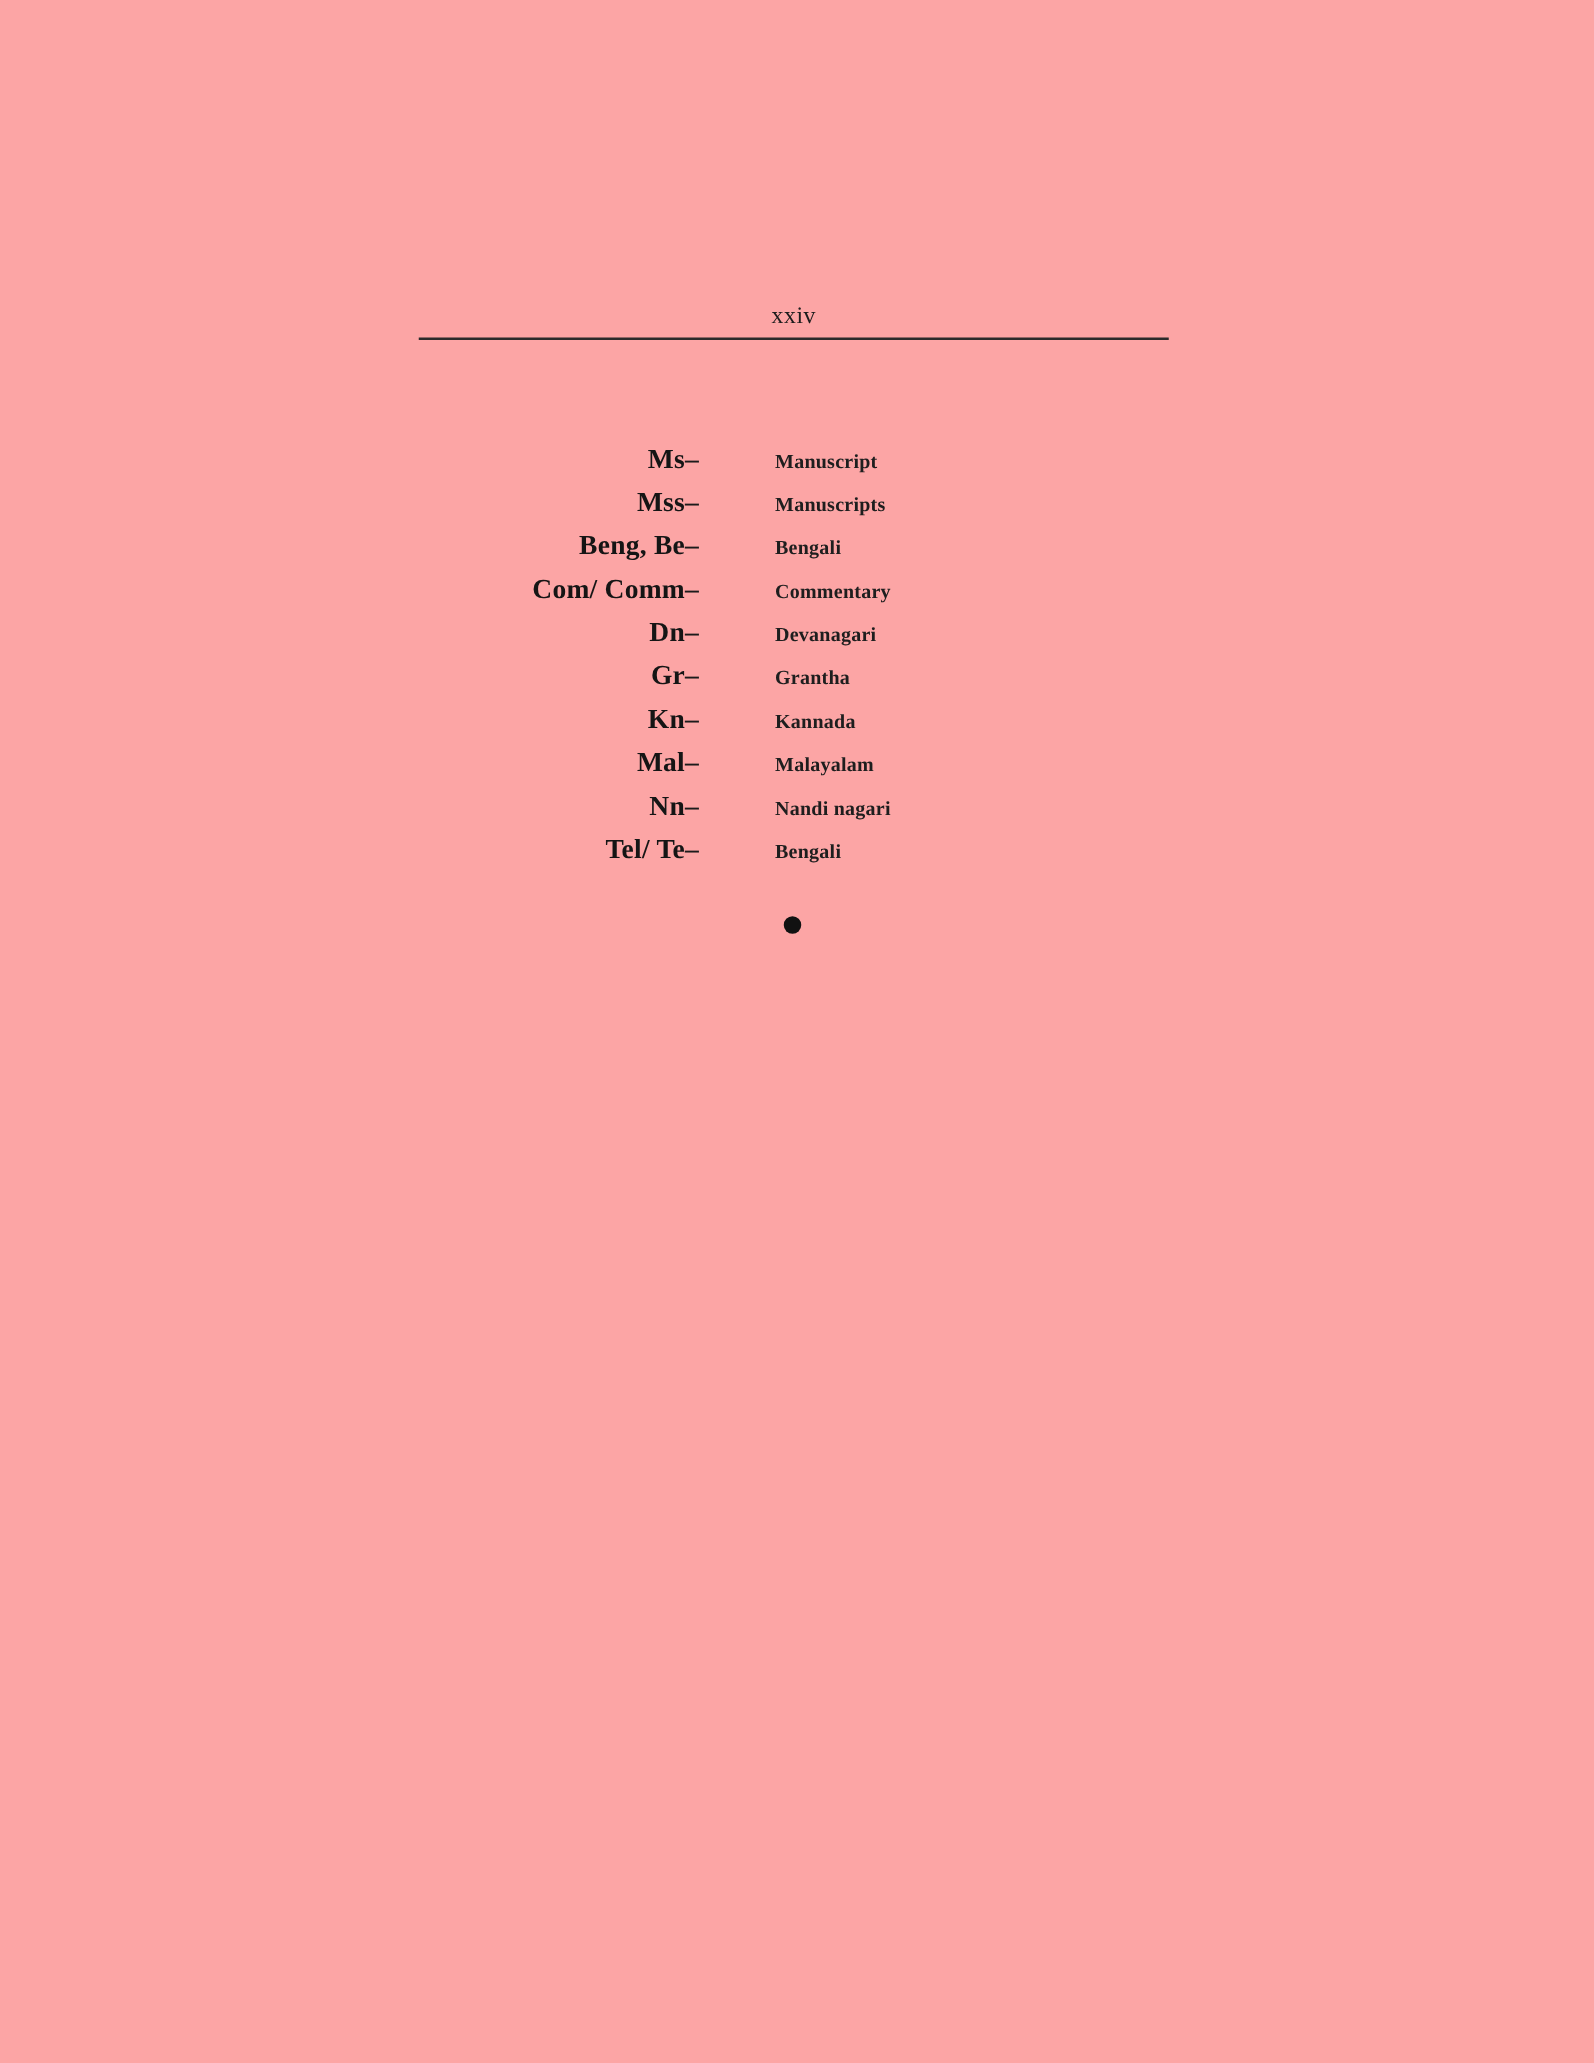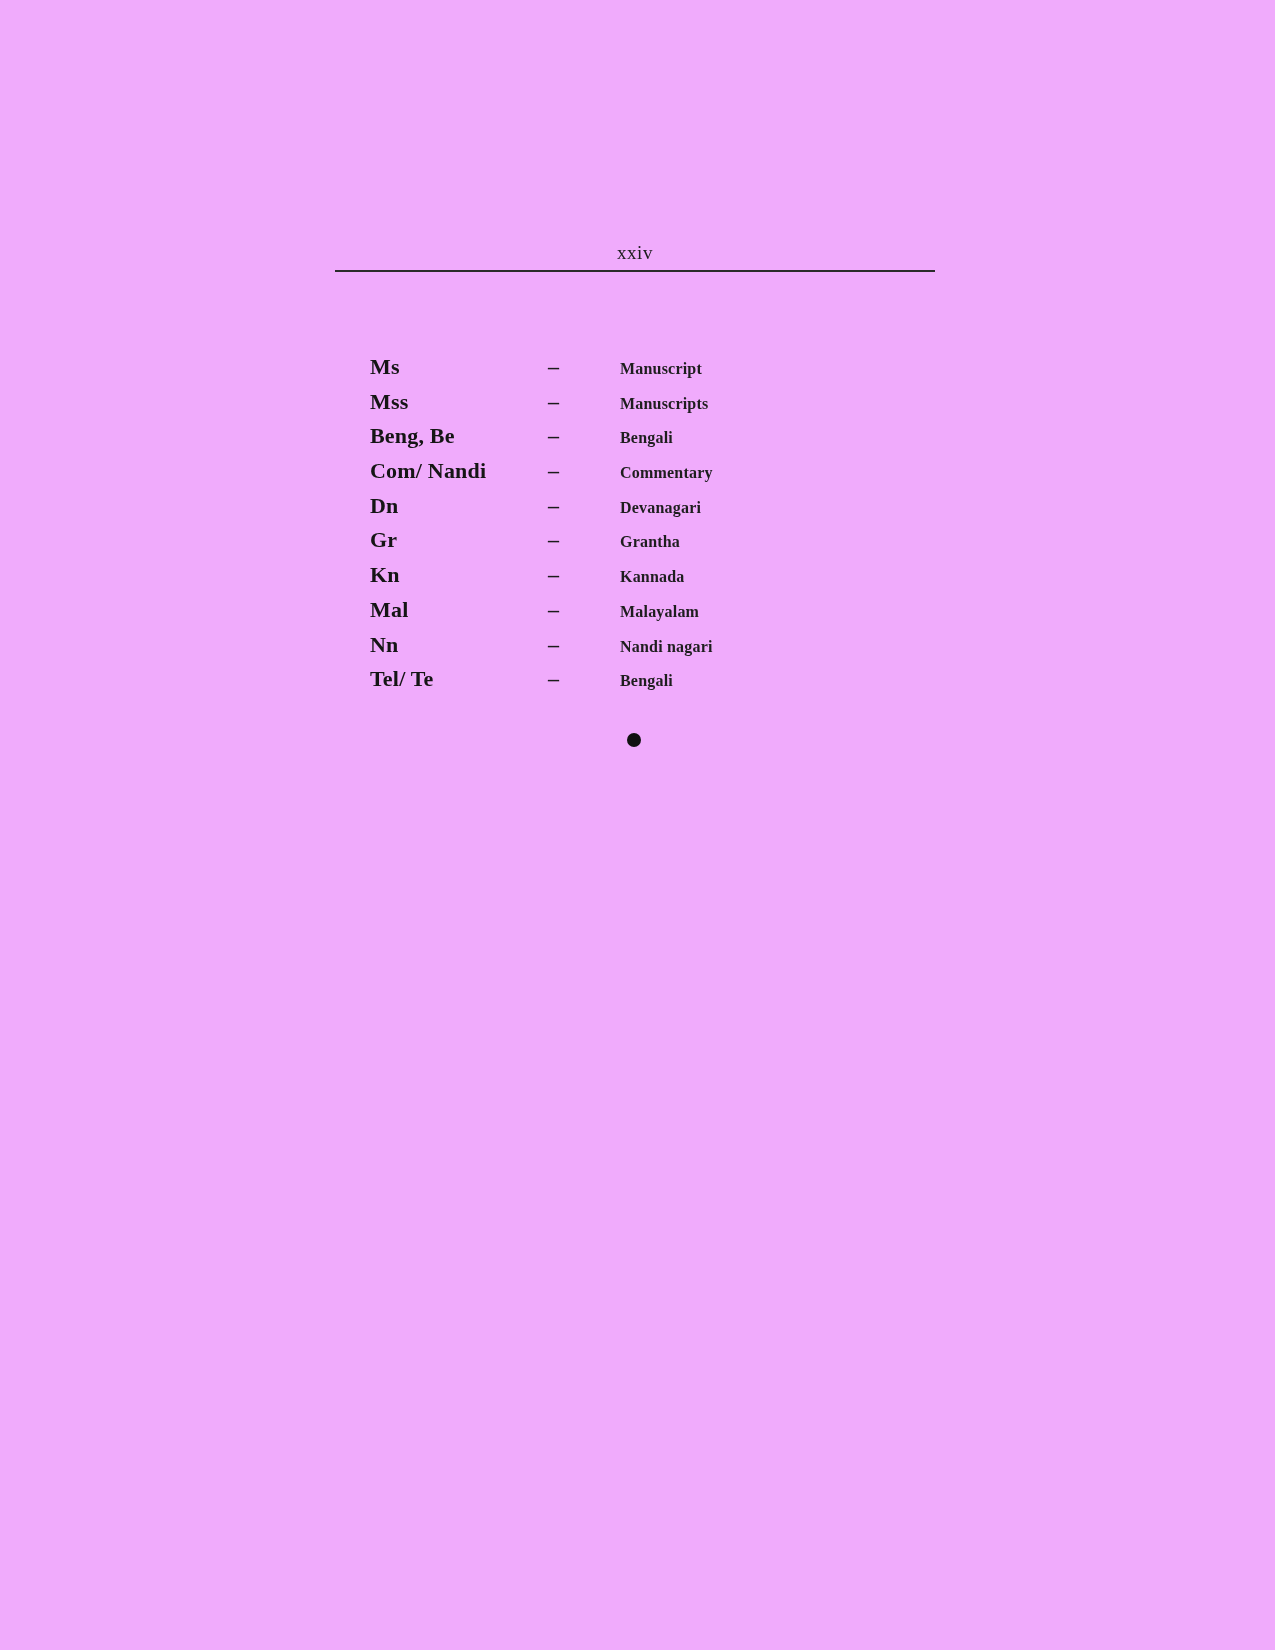--- a/index.html
+++ b/index.html
@@ -14,21 +14,21 @@
     font-family: "Liberation Serif", "DejaVu Serif", serif;
     color: #1a1a1a;
     -webkit-font-smoothing: antialiased;
     position: relative;
     overflow: hidden;
   }
 
   .page {
     position: absolute;
     inset: 0;
-    background: #f0abfc;
+    background: #fca5a5;
   }
 
   
   .page-header {
     position: absolute;
     left: 335px;
     top: 243px;
     width: 600px;
   }
 
@@ -81,20 +81,21 @@
   }
 
   .abbr-term {
     width: 178px;
     flex: 0 0 178px;
     font-size: 22px;
     font-weight: 700;
     color: #151515;
     letter-spacing: 0.2px;
     white-space: pre;
+    text-align: right;
   }
 
   .abbr-dash {
     width: 72px;
     flex: 0 0 72px;
     font-size: 22px;
     font-weight: 700;
     color: #1b1b1b;
   }
 
@@ -139,21 +140,21 @@
         <div class="abbr-term">Mss</div>
         <div class="abbr-dash">–</div>
         <div class="abbr-def">Manuscripts</div>
       </div>
       <div class="abbr-row">
         <div class="abbr-term">Beng, Be</div>
         <div class="abbr-dash">–</div>
         <div class="abbr-def">Bengali</div>
       </div>
       <div class="abbr-row">
-        <div class="abbr-term">Com/ Nandi</div>
+        <div class="abbr-term">Com/ Comm</div>
         <div class="abbr-dash">–</div>
         <div class="abbr-def">Commentary</div>
       </div>
       <div class="abbr-row">
         <div class="abbr-term">Dn</div>
         <div class="abbr-dash">–</div>
         <div class="abbr-def">Devanagari</div>
       </div>
       <div class="abbr-row">
         <div class="abbr-term">Gr</div>

